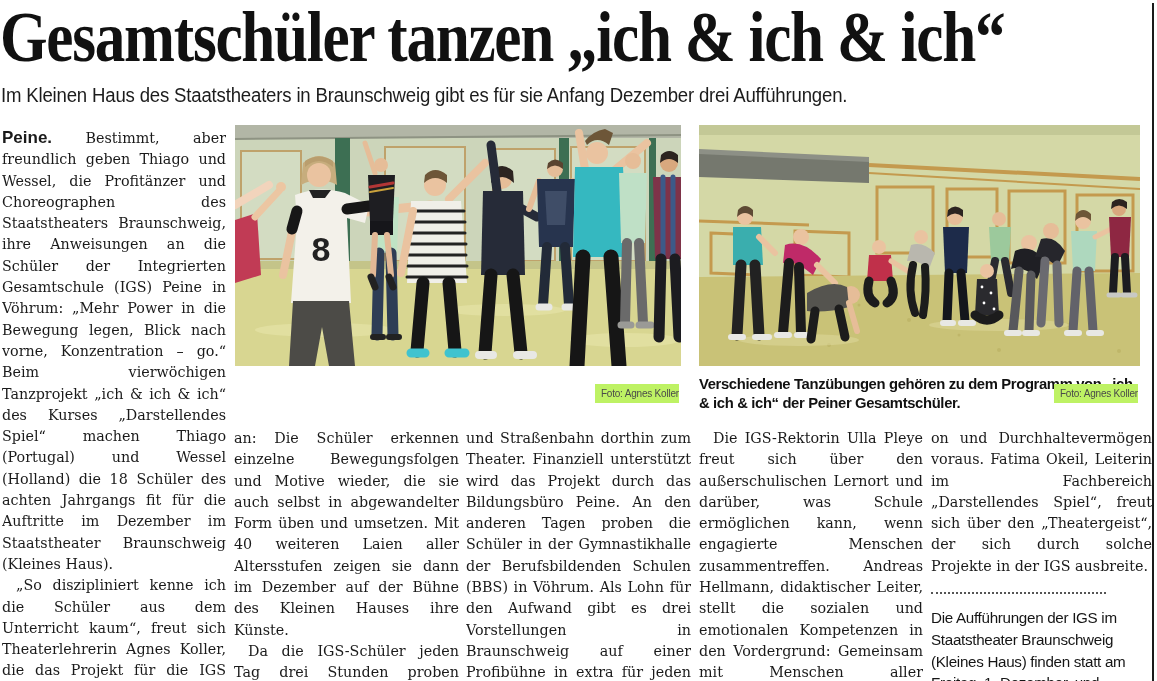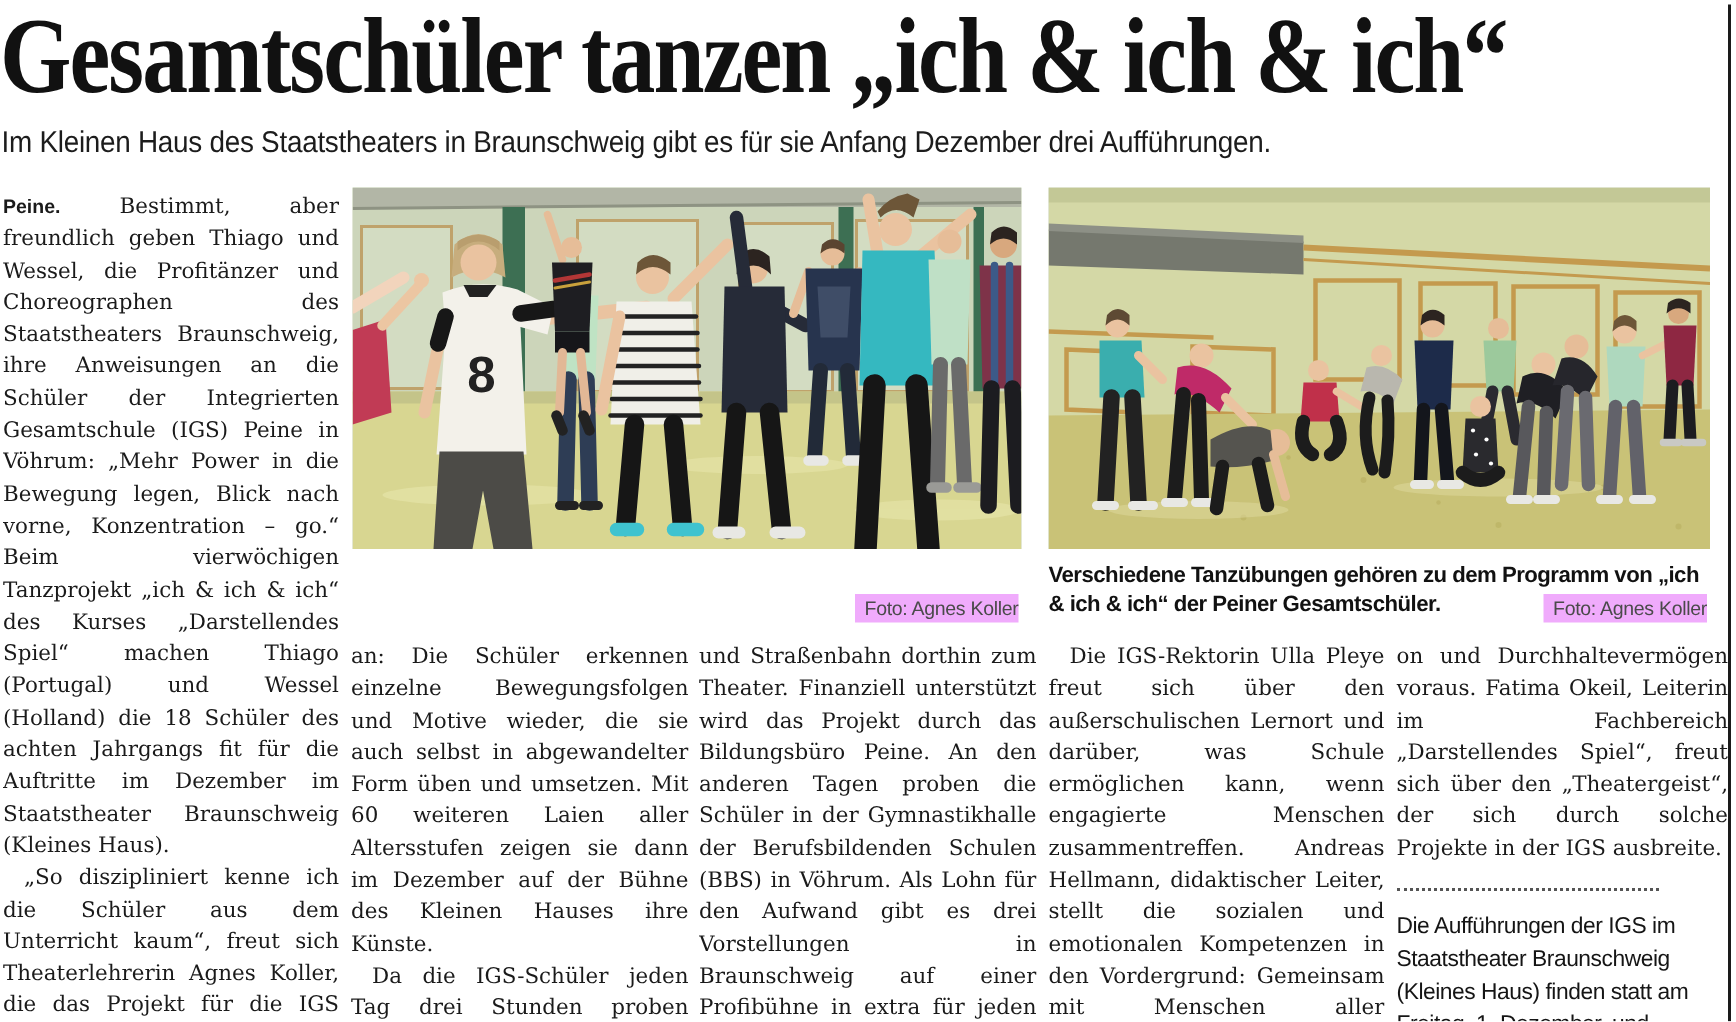--- a/index.html
+++ b/index.html
@@ -39,21 +39,21 @@
   }
   .col {
     position: absolute;
     font-size: 14.3px;
     line-height: 21.3px;
     text-align: justify;
     overflow: hidden;
   }
   .col p { margin: 0; }
   .col p.ind { text-indent: 14px; }
-  .lead-word { font-weight: bold; font-family: "Liberation Sans", sans-serif; font-size: 13px; }
+  .lead-word { font-weight: bold; font-family: "Liberation Sans", sans-serif; font-size: 17px; }
   #col1 { left: 2px;   top: 127px; width: 224px; height: 554px; }
   #col2 { left: 234px; top: 428px; width: 225px; height: 253px; }
   #col3 { left: 466px; top: 428px; width: 225px; height: 253px; }
   #col4 { left: 699px; top: 428px; width: 224px; height: 253px; }
   #col5 { left: 931px; top: 428px; width: 221px; height: 253px; }
   .photo {
     position: absolute;
     top: 125px;
     height: 241px;
     overflow: hidden;
@@ -70,26 +70,26 @@
     font-weight: bold;
     font-size: 14.8px;
     letter-spacing: -0.35px;
     line-height: 19px;
     color: #111;
   }
   #caption1 { left: 235px; width: 446px; }
   #caption2 { left: 699px; width: 441px; }
   .credit {
     position: absolute;
-    right: 2px; bottom: 2px;
+    right: 2px; bottom: 14px;
     font-weight: 400;
-    font-size: 13px;
+    font-size: 10px;
     letter-spacing: -0.2px;
     color: #4a4a4a;
-    background: #f0abfc;
+    background: #bef264;
     padding-left: 6px;
   }
   .dotted-rule {
     width: 175px;
     border: none;
     border-top: 2px dotted #555;
     margin: 15px 0 13px 0;
   }
   .infonote {
     font-family: "Liberation Sans", sans-serif;
@@ -361,21 +361,21 @@
 
   <figcaption class="caption" id="caption1">
     <span class="credit">Foto: Agnes Koller</span>
   </figcaption>
   <figcaption class="caption" id="caption2">
     <span>Verschiedene Tanzübungen gehören zu dem Programm von „ich &amp; ich &amp; ich“ der Peiner Gesamtschüler.</span>
     <span class="credit">Foto: Agnes Koller</span>
   </figcaption>
 
   <div class="col" id="col2">
-    <p>an: Die Schüler erkennen einzelne Bewegungsfolgen und Motive wieder, die sie auch selbst in abgewandelter Form üben und umsetzen. Mit 60 weiteren Laien aller Altersstufen zeigen sie dann im Dezember auf der Bühne des Kleinen Hauses ihre Künste.</p>
+    <p>an: Die Schüler erkennen einzelne Bewegungsfolgen und Motive wieder, die sie auch selbst in abgewandelter Form üben und umsetzen. Mit 40 weiteren Laien aller Altersstufen zeigen sie dann im Dezember auf der Bühne des Kleinen Hauses ihre Künste.</p>
     <p class="ind">Da die IGS-Schüler jeden Tag drei Stunden proben müssen und an zunächst zwei Tagen pro Woche, in der Endphase des Projekts jeden Tag in Braunschweig auf der Bühne üben, fahren sie mit Zug</p>
   </div>
   <div class="col" id="col3">
     <p>und Straßenbahn dorthin zum Theater. Finanziell unterstützt wird das Projekt durch das Bildungsbüro Peine. An den anderen Tagen proben die Schüler in der Gymnastikhalle der Berufsbildenden Schulen (BBS) in Vöhrum. Als Lohn für den Aufwand gibt es drei Vorstellungen in Braunschweig auf einer Profibühne in extra für jeden Tänzer genähten Kostümen unter professionellen Bühnen- und Lichtverhältnissen – und das alles vor „echtem“ Publikum.</p>
   </div>
   <div class="col" id="col4">
     <p class="ind">Die IGS-Rektorin Ulla Pleye freut sich über den außerschulischen Lernort und darüber, was Schule ermöglichen kann, wenn engagierte Menschen zusammentreffen. Andreas Hellmann, didaktischer Leiter, stellt die sozialen und emotionalen Kompetenzen in den Vordergrund: Gemeinsam mit Menschen aller Altersgruppen und unterschiedlicher kultureller Hintergründe eine Einheit auf einer Bühne zu werden, setze Disziplin, Konzentrati-</p>
   </div>
   <div class="col" id="col5">
     <p>on und Durchhaltevermögen voraus. Fatima Okeil, Leiterin im Fachbereich „Darstellendes Spiel“, freut sich über den „Theatergeist“, der sich durch solche Projekte in der IGS ausbreite.</p>

